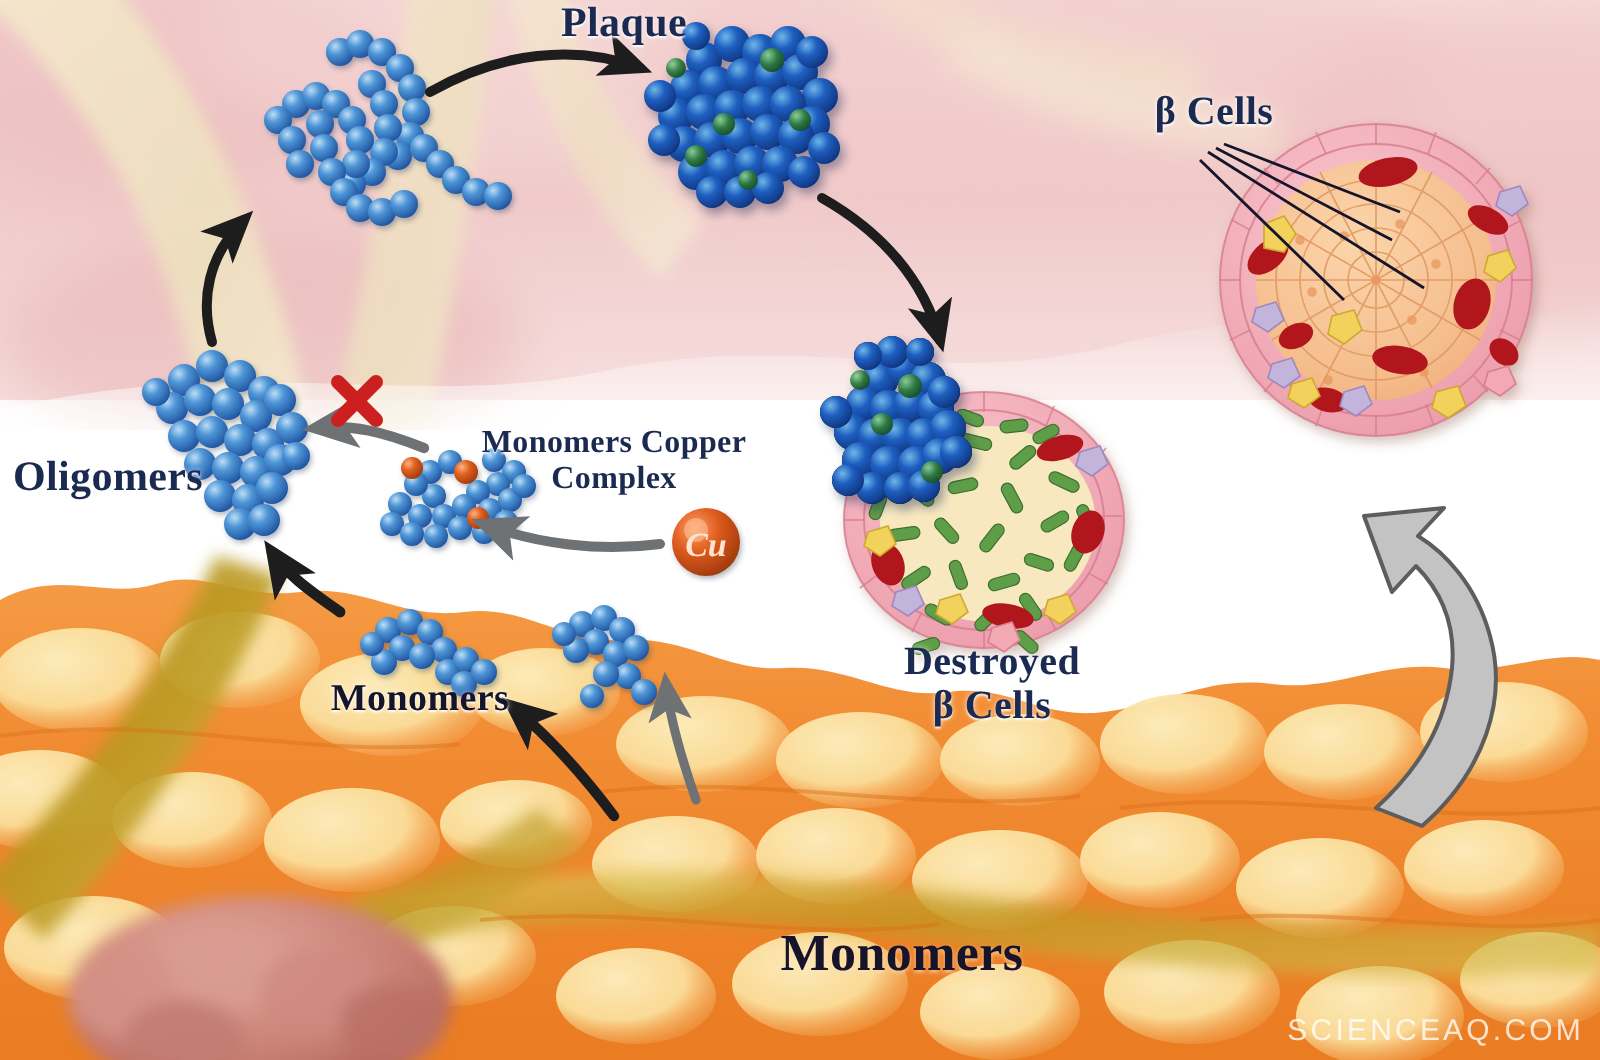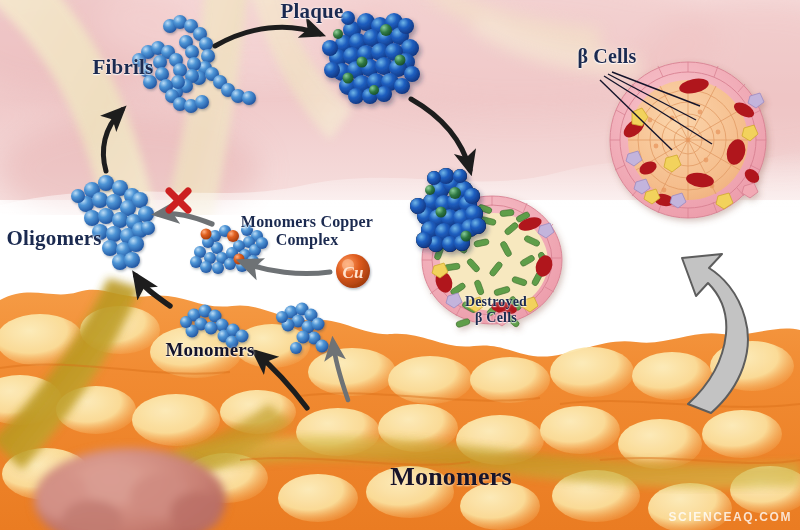--- a/index.html
+++ b/index.html
@@ -21,23 +21,23 @@
     line-height:1.12;
     white-space:pre-line;
     text-shadow:0 1px 1px rgba(255,255,255,.85),0 0 3px rgba(255,255,255,.7);
     pointer-events:none;
   }
   .lbl.dark{color:#14142b;}
   #lbl-pancreas{color:#17142a;text-shadow:0 1px 2px rgba(255,225,190,.8);}
   #watermark{
     position:absolute;right:8px;bottom:6px;
     font-family:"Liberation Sans", sans-serif;
-    font-size:12px;letter-spacing:1.6px;
+    font-size:15px;letter-spacing:1.6px;
     color:rgba(255,255,255,.78);
-    font-weight:700;
+    font-weight:400;
   }
 </style>
 </head>
 <body>
 
 <div id="stage">
 
   <svg class="layer" viewBox="0 0 800 530">
     <defs>
       <linearGradient id="gTop" x1="0" y1="0" x2="0" y2="1">
@@ -685,33 +685,32 @@
                L 722 254
                L 682 258
                L 696 296
                L 708 283
                C 720 295, 728 312, 726 334
                C 723 362, 710 384, 688 404
                Z" fill="#c3c3c3" stroke="#5d5d5d" stroke-width="2" stroke-linejoin="round"></path>
     </g>
   </svg>
 
-  <div class="lbl" id="lbl-fibrils" style="left:78px;top:56px;width:90px;font-size:21px;">Fibrils</div>
 
   <div class="lbl" id="lbl-plaque" style="left:258px;top:0px;width:108px;font-size:21px;">Plaque</div>
 
   <div class="lbl" id="lbl-oligomers" style="left:0px;top:227px;width:108px;font-size:21px;">Oligomers</div>
 
   <div class="lbl" id="lbl-mcc" style="left:226px;top:194px;width:162px;font-size:16px;margin-top:19px;">Monomers Copper
 Complex</div>
 
   <div class="lbl dark" id="lbl-monomers" style="left:150px;top:339px;width:120px;font-size:19px;">Monomers</div>
 
   <div class="lbl" id="lbl-beta" style="left:552px;top:45px;width:110px;font-size:20px;">β Cells</div>
 
 
-  <div class="lbl" id="lbl-destroyed" style="left:432px;top:294px;width:128px;font-size:14px;">Destroyed
+  <div class="lbl" id="lbl-destroyed" style="left:432px;top:320px;width:128px;font-size:20px;">Destroyed
 β Cells</div>
 
   <div class="lbl" id="lbl-pancreas" style="left:377px;top:462px;width:148px;font-size:26px;">Monomers</div>
 
   <div id="watermark">SCIENCEAQ.COM</div>
 </div>
 
 </body></html>

